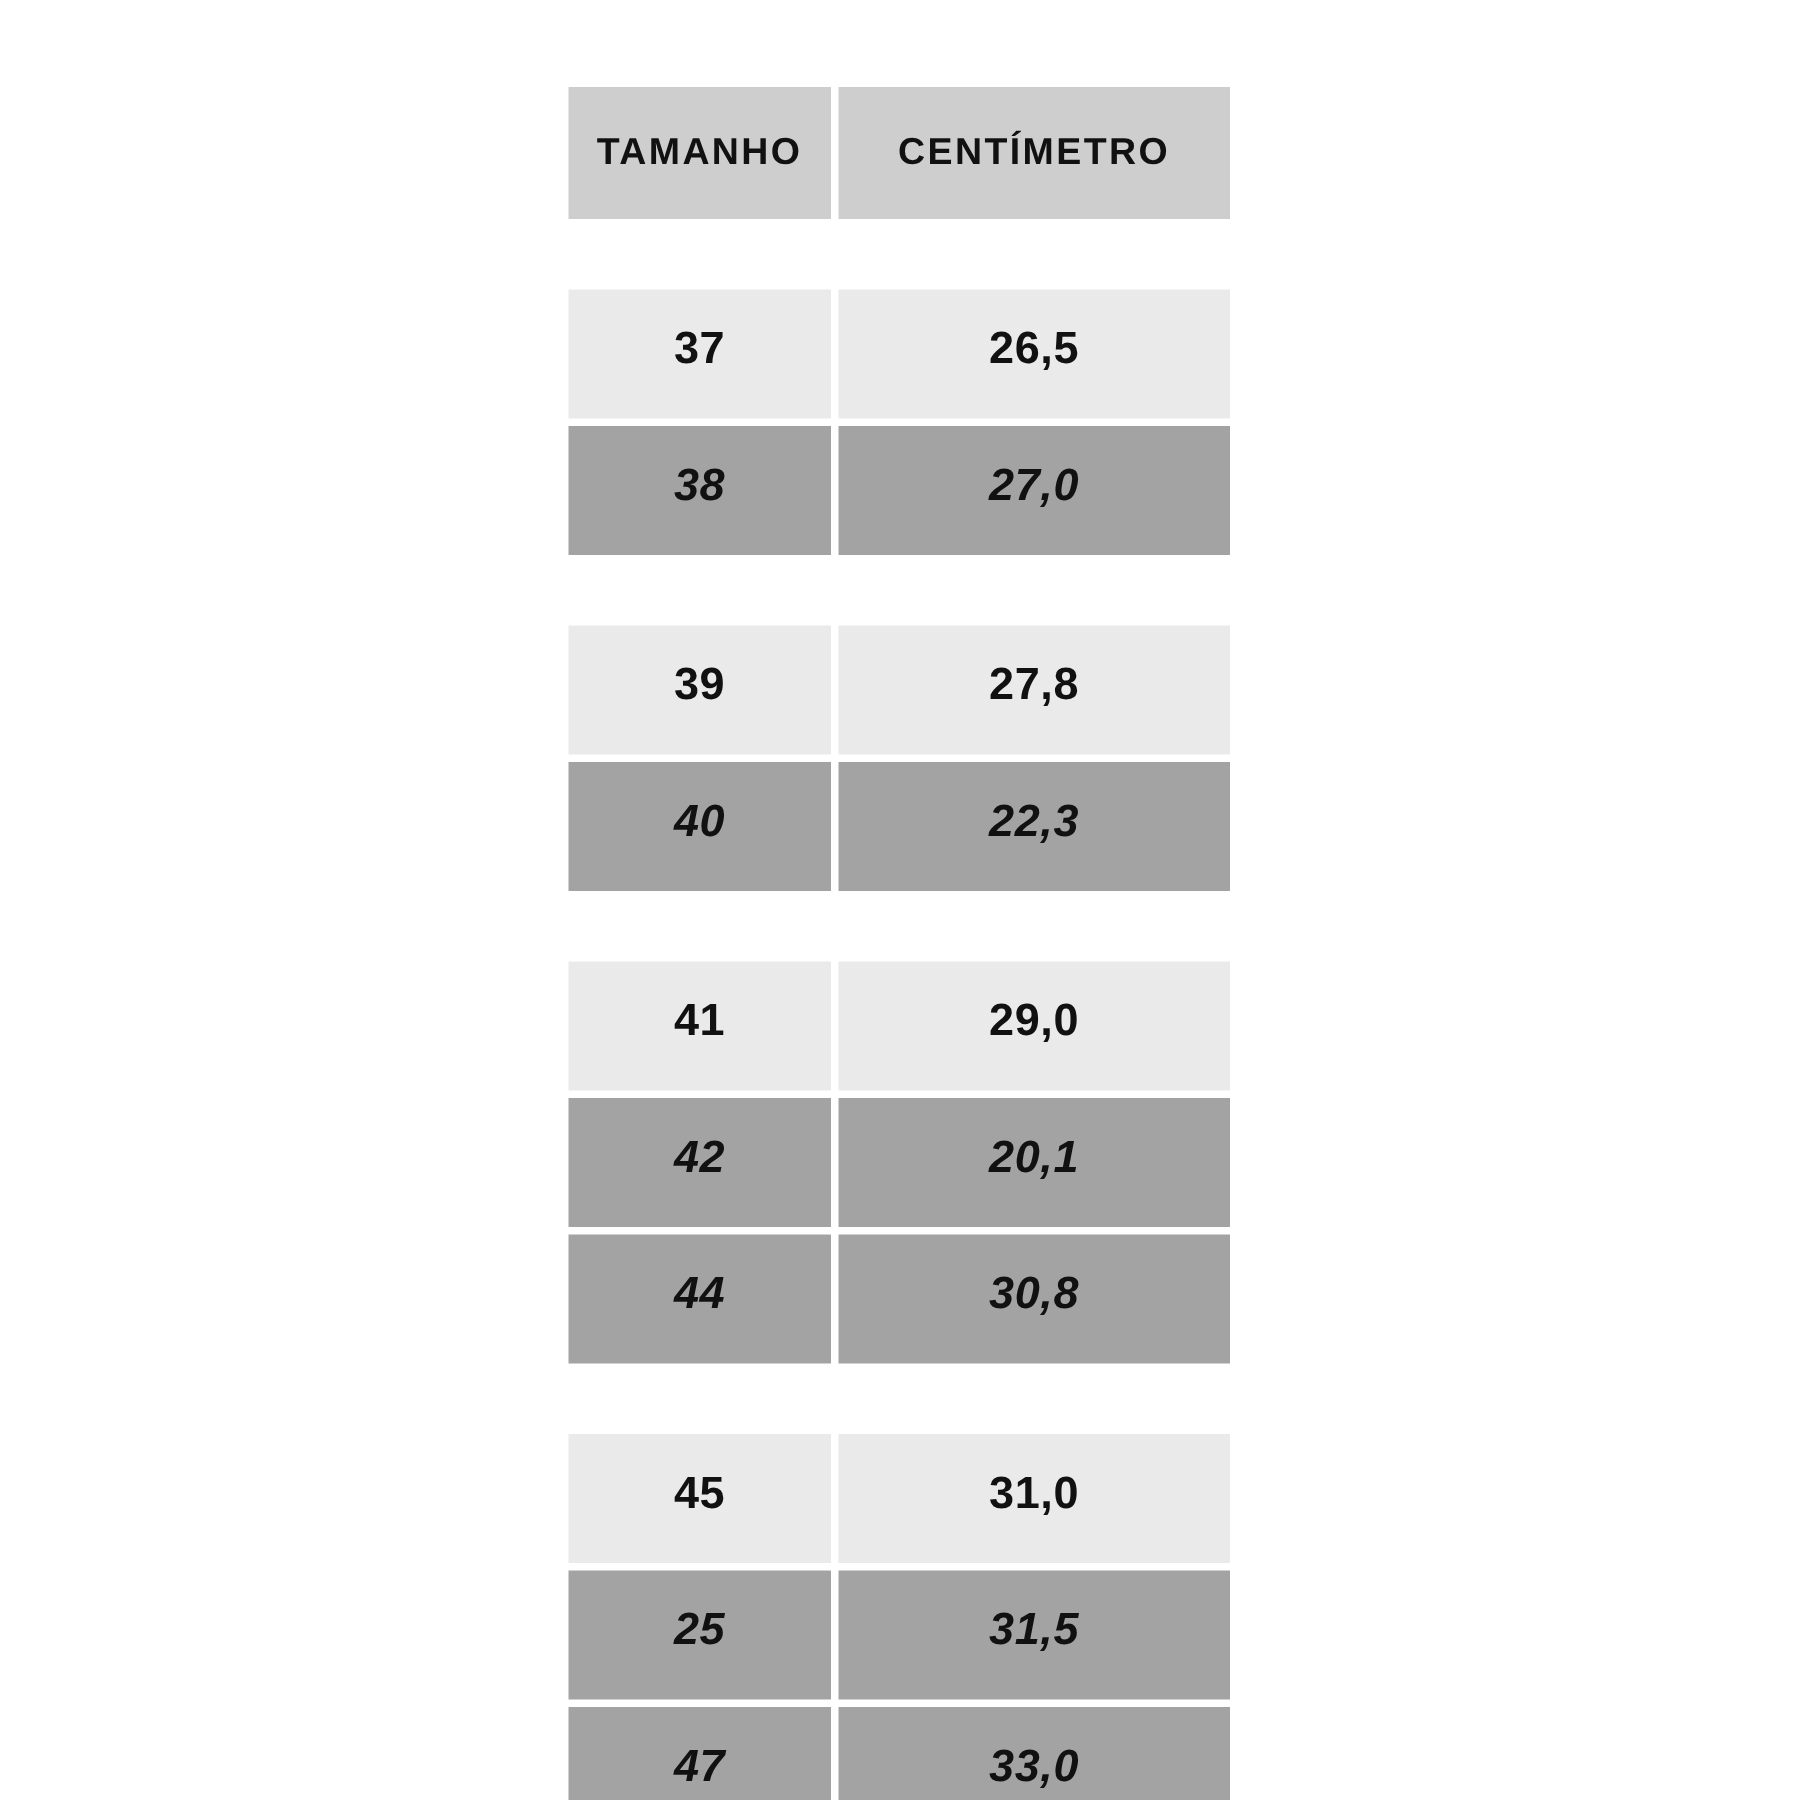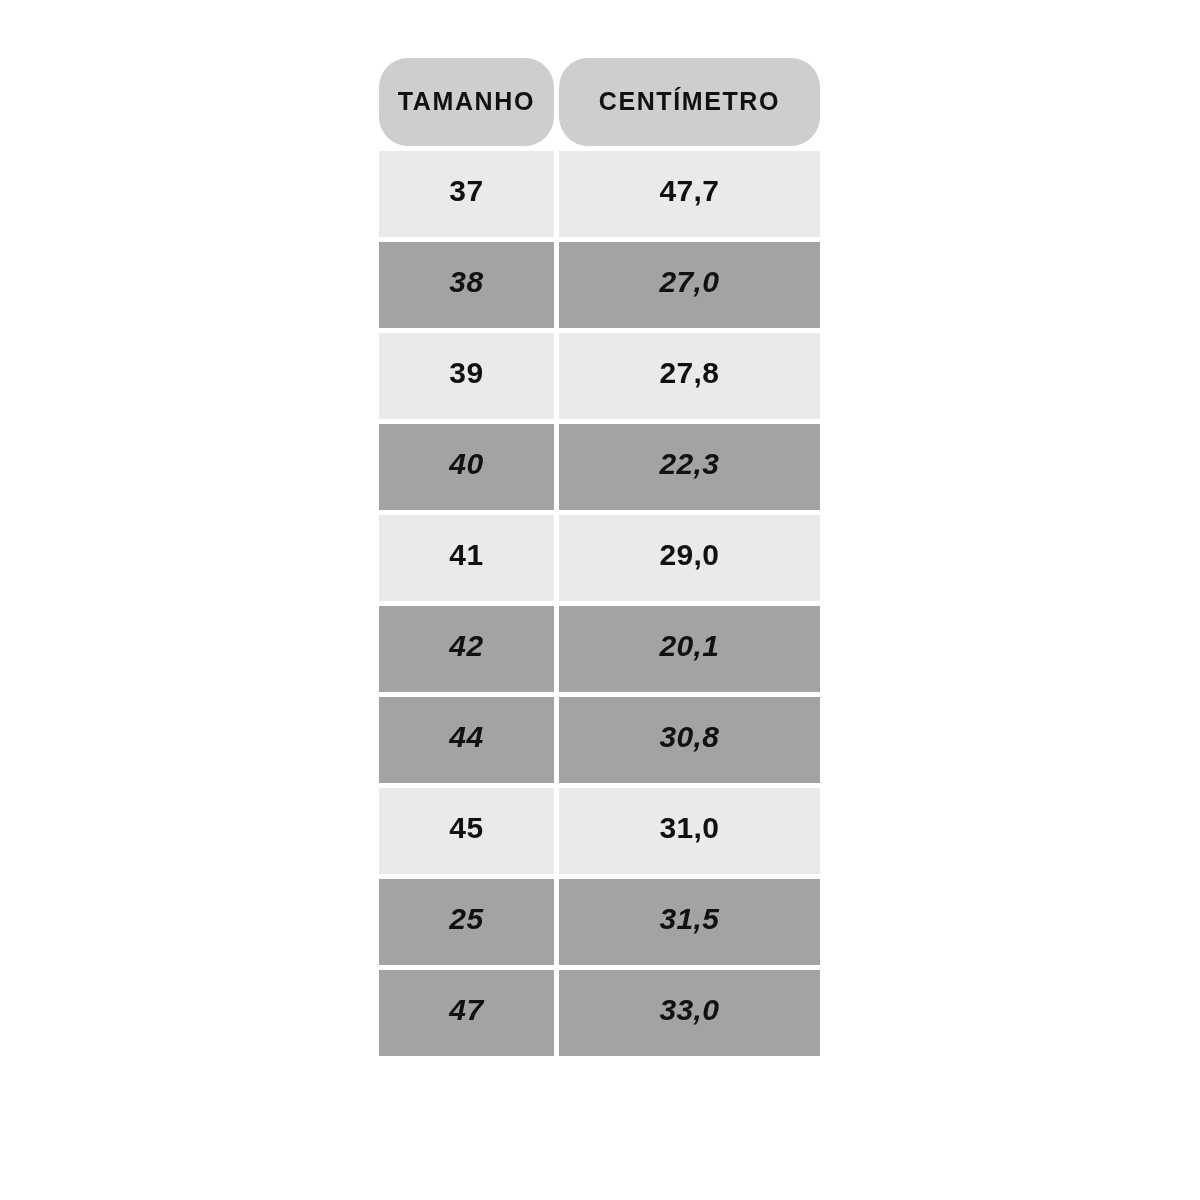--- a/index.html
+++ b/index.html
@@ -56,55 +56,55 @@
   }
 
   
   .header-row .cell {
     height: 88px;
     background: #cecece;
     font-size: 25px;
     font-weight: bold;
     letter-spacing: 1.6px;
     padding-bottom: 2px;
-    border-radius: 29px;
   }
 
   
   .data-row .cell {
     height: 86px;
     font-size: 30px;
     font-weight: bold;
     letter-spacing: 0.4px;
     padding-bottom: 6px;
   }
 
   .data-row.tone-light .cell {
     background: #eaeaea;
+    margin-top: 42px;
   }
   .data-row.tone-dark .cell {
     background: #a3a3a3;
     font-style: italic;
   }
 </style>
 </head>
 <body>
 
 <div id="stage">
 
   <div class="size-table">
 
     <div class="table-row header-row">
       <div class="cell col-size">TAMANHO</div>
       <div class="cell col-cm">CENTÍMETRO</div>
     </div>
 
     <div class="table-row data-row tone-light">
       <div class="cell col-size">37</div>
-      <div class="cell col-cm">47,7</div>
+      <div class="cell col-cm">26,5</div>
     </div>
 
     <div class="table-row data-row tone-dark">
       <div class="cell col-size">38</div>
       <div class="cell col-cm">27,0</div>
     </div>
 
     <div class="table-row data-row tone-light">
       <div class="cell col-size">39</div>
       <div class="cell col-cm">27,8</div>

